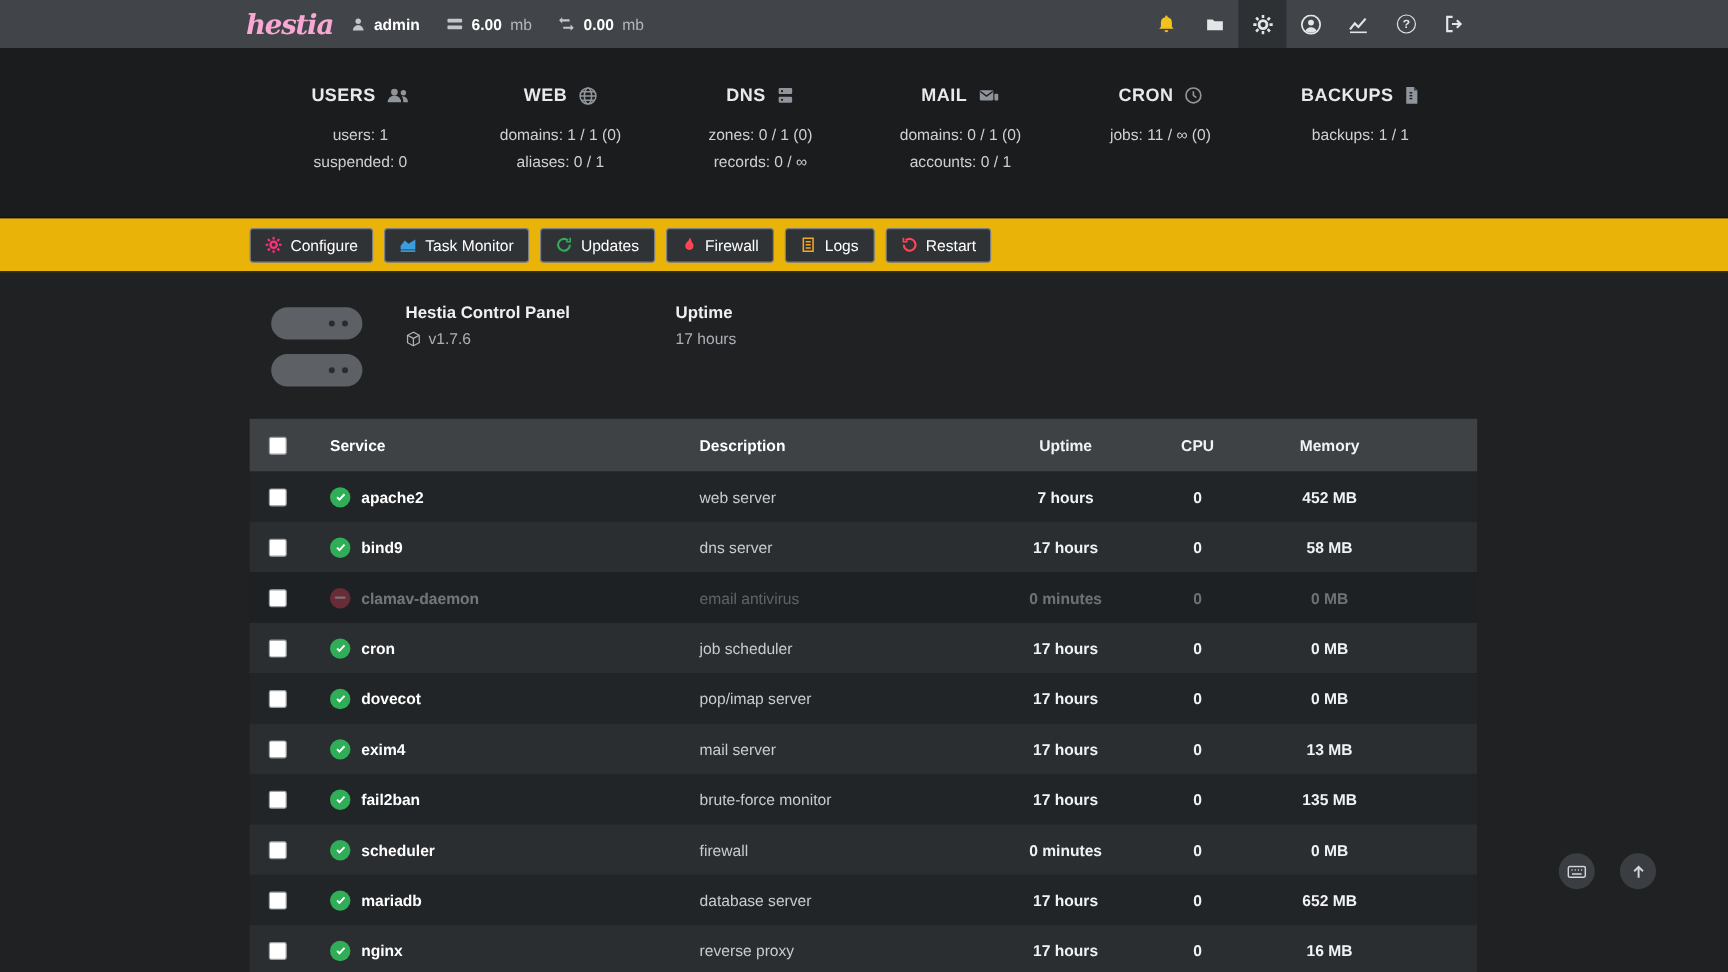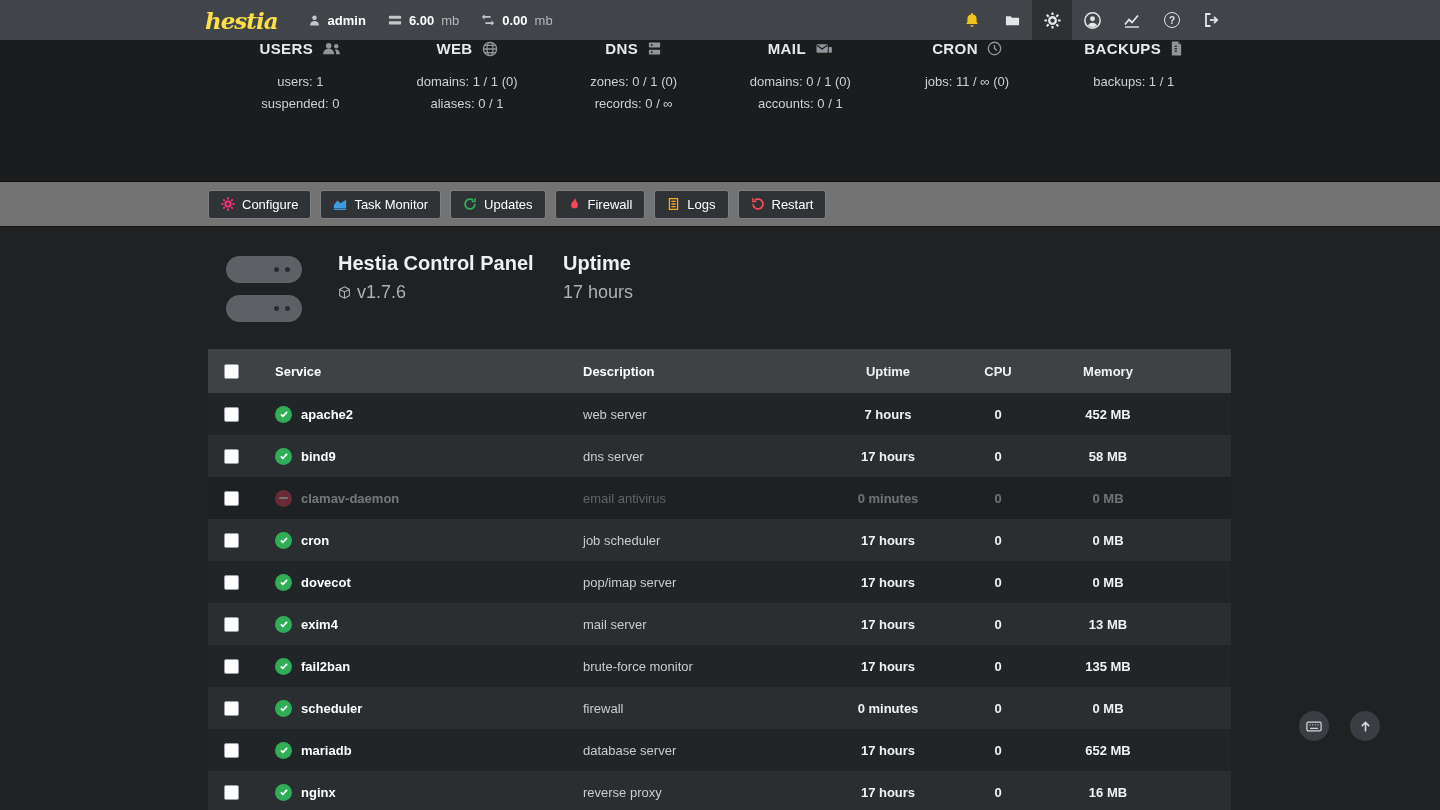--- a/index.html
+++ b/index.html
@@ -4,45 +4,45 @@
 <style>
   * { margin:0; padding:0; box-sizing:border-box; }
   html,body { width:1440px; height:810px; overflow:hidden; background:#1f2224;
     font-family:"Liberation Sans","DejaVu Sans",sans-serif; }
   body { position:relative; color:#e8eaec; }
 
   
   .topbar { height:40px; background:#414549; display:flex; align-items:center;
     padding:0 208px 0 205px; }
   .logo { font-family:"DejaVu Serif",serif; font-style:italic; font-weight:bold;
-    font-size:23px; color:#fde047; letter-spacing:-1px; margin-right:30px; cursor:pointer; }
+    font-size:23px; color:#f9a8d4; letter-spacing:-1px; margin-right:14px; cursor:pointer; }
   .tb-group { display:flex; align-items:center; gap:7px; margin-right:22px; font-size:13px; }
   .tb-group .ic { color:#c3c7ca; display:flex; }
   .tb-bold { font-weight:bold; color:#fff; }
   .tb-unit { color:#b3b7ba; }
   .tb-icons { margin-left:auto; display:flex; height:40px; }
   .tb-icon { width:40px; height:40px; display:flex; align-items:center; justify-content:center;
     color:#e3e5e7; cursor:pointer; }
   .tb-icon.active { background:#2e3134; }
   .tb-icon.bell { color:#f3c21c; }
   .q-circle { width:16px; height:16px; border-radius:50%; border:1.6px solid #e3e5e7;
     display:flex; align-items:center; justify-content:center; font-size:10px; font-weight:bold; }
 
   
-  .stats { height:142px; background:#1a1c1e; display:flex; 
+  .stats { height:142px; background:#1a1c1e; display:flex; padding-top:31px;
     border-bottom:1px solid #0d0e0f; }
   .stats-inner { display:flex; width:1000px; margin-left:217px; }
   .stat { flex:1; text-align:center; }
   .stat-title { display:inline-flex; align-items:center; gap:9px; font-size:15px;
     font-weight:bold; letter-spacing:.4px; color:#e7e9ea; cursor:pointer; }
   .stat-title .ic { color:#8f959a; display:flex; }
   .stat-lines { margin-top:13px; font-size:13px; color:#ced1d4; line-height:22px; }
 
   
-  .toolbar { height:45px; background:#737373; display:flex; align-items:center;
+  .toolbar { height:45px; background:#eab308; display:flex; align-items:center;
     border-bottom:1px solid #121314; }
   .toolbar-inner { display:flex; align-items:center; width:1023px; margin-left:208px; }
   .btn { display:inline-flex; align-items:center; gap:7px; height:29px; padding:0 12px;
     background:#303336; border:1px solid #7b7f83; border-radius:3px; color:#fff;
     font-size:13px; cursor:pointer; margin-right:9px; white-space:nowrap; }
   .btn .ic { display:flex; }
   .ic-pink { color:#ff3478; } .ic-blue { color:#3b9ddd; } .ic-green { color:#2fae57; }
   .ic-red { color:#ff4455; } .ic-orange { color:#f5a623; }
   .apply-wrap { margin-left:auto; display:flex; align-items:center; }
   .apply-select { width:150px; height:29px; background:#3b3f42; border:1px solid #5c6064;
@@ -58,22 +58,22 @@
   .content { background:#1f2123; }
   .server-block { display:flex; padding:25px 0 0 226px; margin-bottom:27px; }
   .server-icon { width:76px; margin-right:36px; padding-top:4px; }
   .pill { width:76px; height:27px; border-radius:14px; background:#5d6165; display:flex;
     align-items:center; justify-content:flex-end; gap:6px; padding-right:12px; }
   .pill + .pill { margin-top:12px; }
   .pill .dot { width:5px; height:5px; border-radius:50%; background:#2a2d30; }
   .hostname { font-size:26px; font-weight:bold; color:#fff; margin-bottom:12px; }
   .info-row { display:flex; }
   .info-col { width:225px; }
-  .info-label { font-size:20px; font-weight:bold; color:#eff0f1; }
-  .info-value { font-size:18px; color:#adb1b5; margin-top:7px; display:flex; align-items:center; gap:6px; }
+  .info-label { font-size:14px; font-weight:bold; color:#eff0f1; }
+  .info-value { font-size:13px; color:#adb1b5; margin-top:7px; display:flex; align-items:center; gap:6px; }
 
   
   .table { width:1023px; margin-left:208px; }
   .thead, .trow { display:grid; grid-template-columns:67px 308px 230px 150px 70px 150px auto;
     align-items:center; }
   .thead { height:44px; background:#3e4245; font-size:13px; font-weight:bold; color:#fff; }
   .trow { height:42px; font-size:13px; cursor:pointer; }
   .rows .trow:nth-child(odd) { background:#222527; }
   .rows .trow:nth-child(even) { background:#2b2e31; }
   .rows .trow.stopped { background:#1e2124; }

